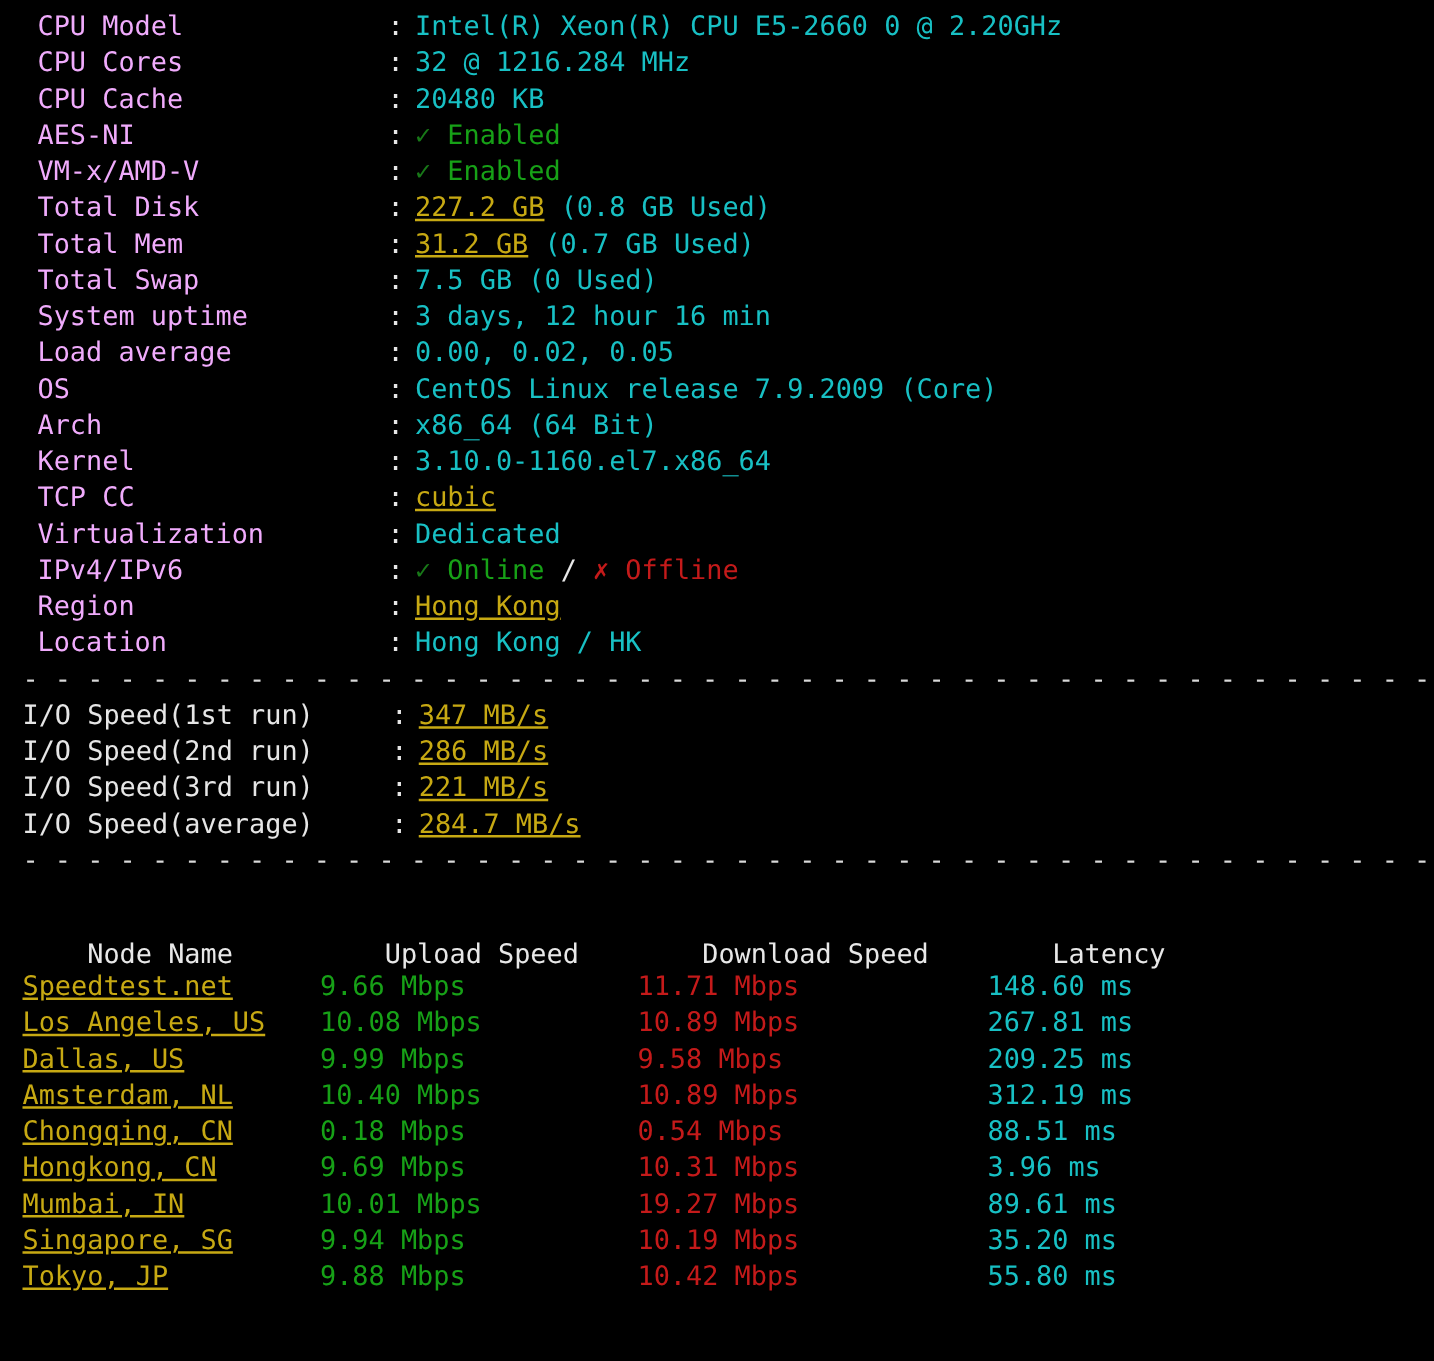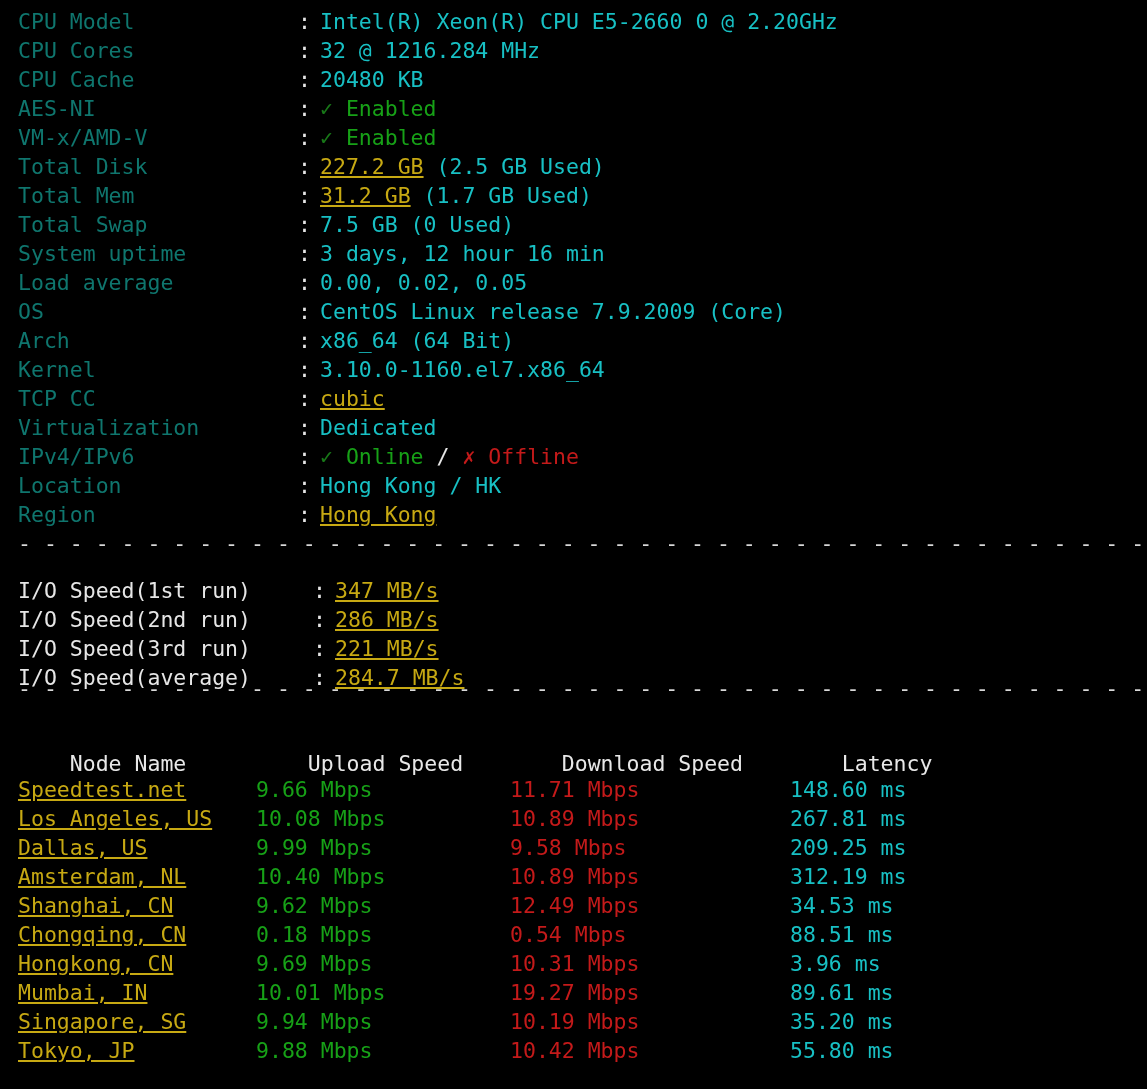--- a/index.html
+++ b/index.html
@@ -23,21 +23,22 @@
     box-sizing: border-box;
   }
   .row {
     height: 29px;
     white-space: pre;
     display: block;
   }
   .lbl {
     display: inline-block;
     width: 280px;
-    color: #0f766e;
+    color: #f0abfc;
+    margin-left: 12px;
   }
   .colon {
     display: inline-block;
     width: 22px;
     color: #e6e6e6;
   }
   .cyan   { color: #18c0c4; margin-top: 43px; }
   .yellow { color: #c7a913; text-decoration: underline; }
   .green  { color: #17a117; }
   .dgreen { color: #187818; }
@@ -54,46 +55,46 @@
   .tbl-row {
     height: 29px;
     white-space: pre;
     display: block;
   }
   .c-node { display: inline-block; width: 238px; }
   .c-up   { display: inline-block; width: 254px; }
   .c-down { display: inline-block; width: 280px; }
   .c-lat  { display: inline-block; }
   .hdr { color: #e8e8e8; margin-top: 17px; }
-  .io-lbl { display: inline-block; width: 295px; color: #e6e6e6; margin-top: 18px; }
+  .io-lbl { display: inline-block; width: 295px; color: #e6e6e6; }
 </style>
 </head>
 <body>
 
 <div id="term">
 
   <div id="sysinfo">
       <div class="row"><span class="lbl">CPU Model</span><span class="colon">:</span><span class="cyan">Intel(R) Xeon(R) CPU E5-2660 0 @ 2.20GHz</span></div>
       <div class="row"><span class="lbl">CPU Cores</span><span class="colon">:</span><span class="cyan">32 @ 1216.284 MHz</span></div>
       <div class="row"><span class="lbl">CPU Cache</span><span class="colon">:</span><span class="cyan">20480 KB</span></div>
       <div class="row"><span class="lbl">AES-NI</span><span class="colon">:</span><span class="dgreen">✓ </span><span class="green">Enabled</span></div>
       <div class="row"><span class="lbl">VM-x/AMD-V</span><span class="colon">:</span><span class="dgreen">✓ </span><span class="green">Enabled</span></div>
-      <div class="row"><span class="lbl">Total Disk</span><span class="colon">:</span><span class="yellow">227.2 GB</span><span class="cyan"> (2.5 GB Used)</span></div>
-      <div class="row"><span class="lbl">Total Mem</span><span class="colon">:</span><span class="yellow">31.2 GB</span><span class="cyan"> (1.7 GB Used)</span></div>
+      <div class="row"><span class="lbl">Total Disk</span><span class="colon">:</span><span class="yellow">227.2 GB</span><span class="cyan"> (0.8 GB Used)</span></div>
+      <div class="row"><span class="lbl">Total Mem</span><span class="colon">:</span><span class="yellow">31.2 GB</span><span class="cyan"> (0.7 GB Used)</span></div>
       <div class="row"><span class="lbl">Total Swap</span><span class="colon">:</span><span class="cyan">7.5 GB (0 Used)</span></div>
       <div class="row"><span class="lbl">System uptime</span><span class="colon">:</span><span class="cyan">3 days, 12 hour 16 min</span></div>
       <div class="row"><span class="lbl">Load average</span><span class="colon">:</span><span class="cyan">0.00, 0.02, 0.05</span></div>
       <div class="row"><span class="lbl">OS</span><span class="colon">:</span><span class="cyan">CentOS Linux release 7.9.2009 (Core)</span></div>
       <div class="row"><span class="lbl">Arch</span><span class="colon">:</span><span class="cyan">x86_64 (64 Bit)</span></div>
       <div class="row"><span class="lbl">Kernel</span><span class="colon">:</span><span class="cyan">3.10.0-1160.el7.x86_64</span></div>
       <div class="row"><span class="lbl">TCP CC</span><span class="colon">:</span><span class="yellow">cubic</span></div>
       <div class="row"><span class="lbl">Virtualization</span><span class="colon">:</span><span class="cyan">Dedicated</span></div>
       <div class="row"><span class="lbl">IPv4/IPv6</span><span class="colon">:</span><span class="dgreen">✓ </span><span class="green">Online</span><span class="white"> / </span><span class="red">✗ </span><span class="red">Offline</span></div>
+      <div class="row"><span class="lbl">Region</span><span class="colon">:</span><span class="yellow">Hong Kong</span></div>
       <div class="row"><span class="lbl">Location</span><span class="colon">:</span><span class="cyan">Hong Kong / HK</span></div>
-      <div class="row"><span class="lbl">Region</span><span class="colon">:</span><span class="yellow">Hong Kong</span></div>
     </div>
 
   <div class="sep">- - - - - - - - - - - - - - - - - - - - - - - - - - - - - - - - - - - - - - - - - - - - - - - - -</div>
 
   <div id="iospeed">
       <div class="row"><span class="io-lbl">I/O Speed(1st run)</span><span class="colon">:</span><span class="yellow">347 MB/s</span></div>
       <div class="row"><span class="io-lbl">I/O Speed(2nd run)</span><span class="colon">:</span><span class="yellow">286 MB/s</span></div>
       <div class="row"><span class="io-lbl">I/O Speed(3rd run)</span><span class="colon">:</span><span class="yellow">221 MB/s</span></div>
       <div class="row"><span class="io-lbl">I/O Speed(average)</span><span class="colon">:</span><span class="yellow">284.7 MB/s</span></div>
     </div>
@@ -102,21 +103,20 @@
 
   <div class="tbl-row">
     <span class="c-node hdr">Node Name</span><span class="c-up hdr">Upload Speed</span><span class="c-down hdr">Download Speed</span><span class="c-lat hdr">Latency</span>
   </div>
 
   <div id="speedrows">
       <div class="tbl-row"><span class="c-node yellow">Speedtest.net</span><span class="c-up green">9.66 Mbps</span><span class="c-down red">11.71 Mbps</span><span class="c-lat cyan">148.60 ms</span></div>
       <div class="tbl-row"><span class="c-node yellow">Los Angeles, US</span><span class="c-up green">10.08 Mbps</span><span class="c-down red">10.89 Mbps</span><span class="c-lat cyan">267.81 ms</span></div>
       <div class="tbl-row"><span class="c-node yellow">Dallas, US</span><span class="c-up green">9.99 Mbps</span><span class="c-down red">9.58 Mbps</span><span class="c-lat cyan">209.25 ms</span></div>
       <div class="tbl-row"><span class="c-node yellow">Amsterdam, NL</span><span class="c-up green">10.40 Mbps</span><span class="c-down red">10.89 Mbps</span><span class="c-lat cyan">312.19 ms</span></div>
-      <div class="tbl-row"><span class="c-node yellow">Shanghai, CN</span><span class="c-up green">9.62 Mbps</span><span class="c-down red">12.49 Mbps</span><span class="c-lat cyan">34.53 ms</span></div>
       <div class="tbl-row"><span class="c-node yellow">Chongqing, CN</span><span class="c-up green">0.18 Mbps</span><span class="c-down red">0.54 Mbps</span><span class="c-lat cyan">88.51 ms</span></div>
       <div class="tbl-row"><span class="c-node yellow">Hongkong, CN</span><span class="c-up green">9.69 Mbps</span><span class="c-down red">10.31 Mbps</span><span class="c-lat cyan">3.96 ms</span></div>
       <div class="tbl-row"><span class="c-node yellow">Mumbai, IN</span><span class="c-up green">10.01 Mbps</span><span class="c-down red">19.27 Mbps</span><span class="c-lat cyan">89.61 ms</span></div>
       <div class="tbl-row"><span class="c-node yellow">Singapore, SG</span><span class="c-up green">9.94 Mbps</span><span class="c-down red">10.19 Mbps</span><span class="c-lat cyan">35.20 ms</span></div>
       <div class="tbl-row"><span class="c-node yellow">Tokyo, JP</span><span class="c-up green">9.88 Mbps</span><span class="c-down red">10.42 Mbps</span><span class="c-lat cyan">55.80 ms</span></div>
     </div>
 
 </div>
 
 </body></html>

